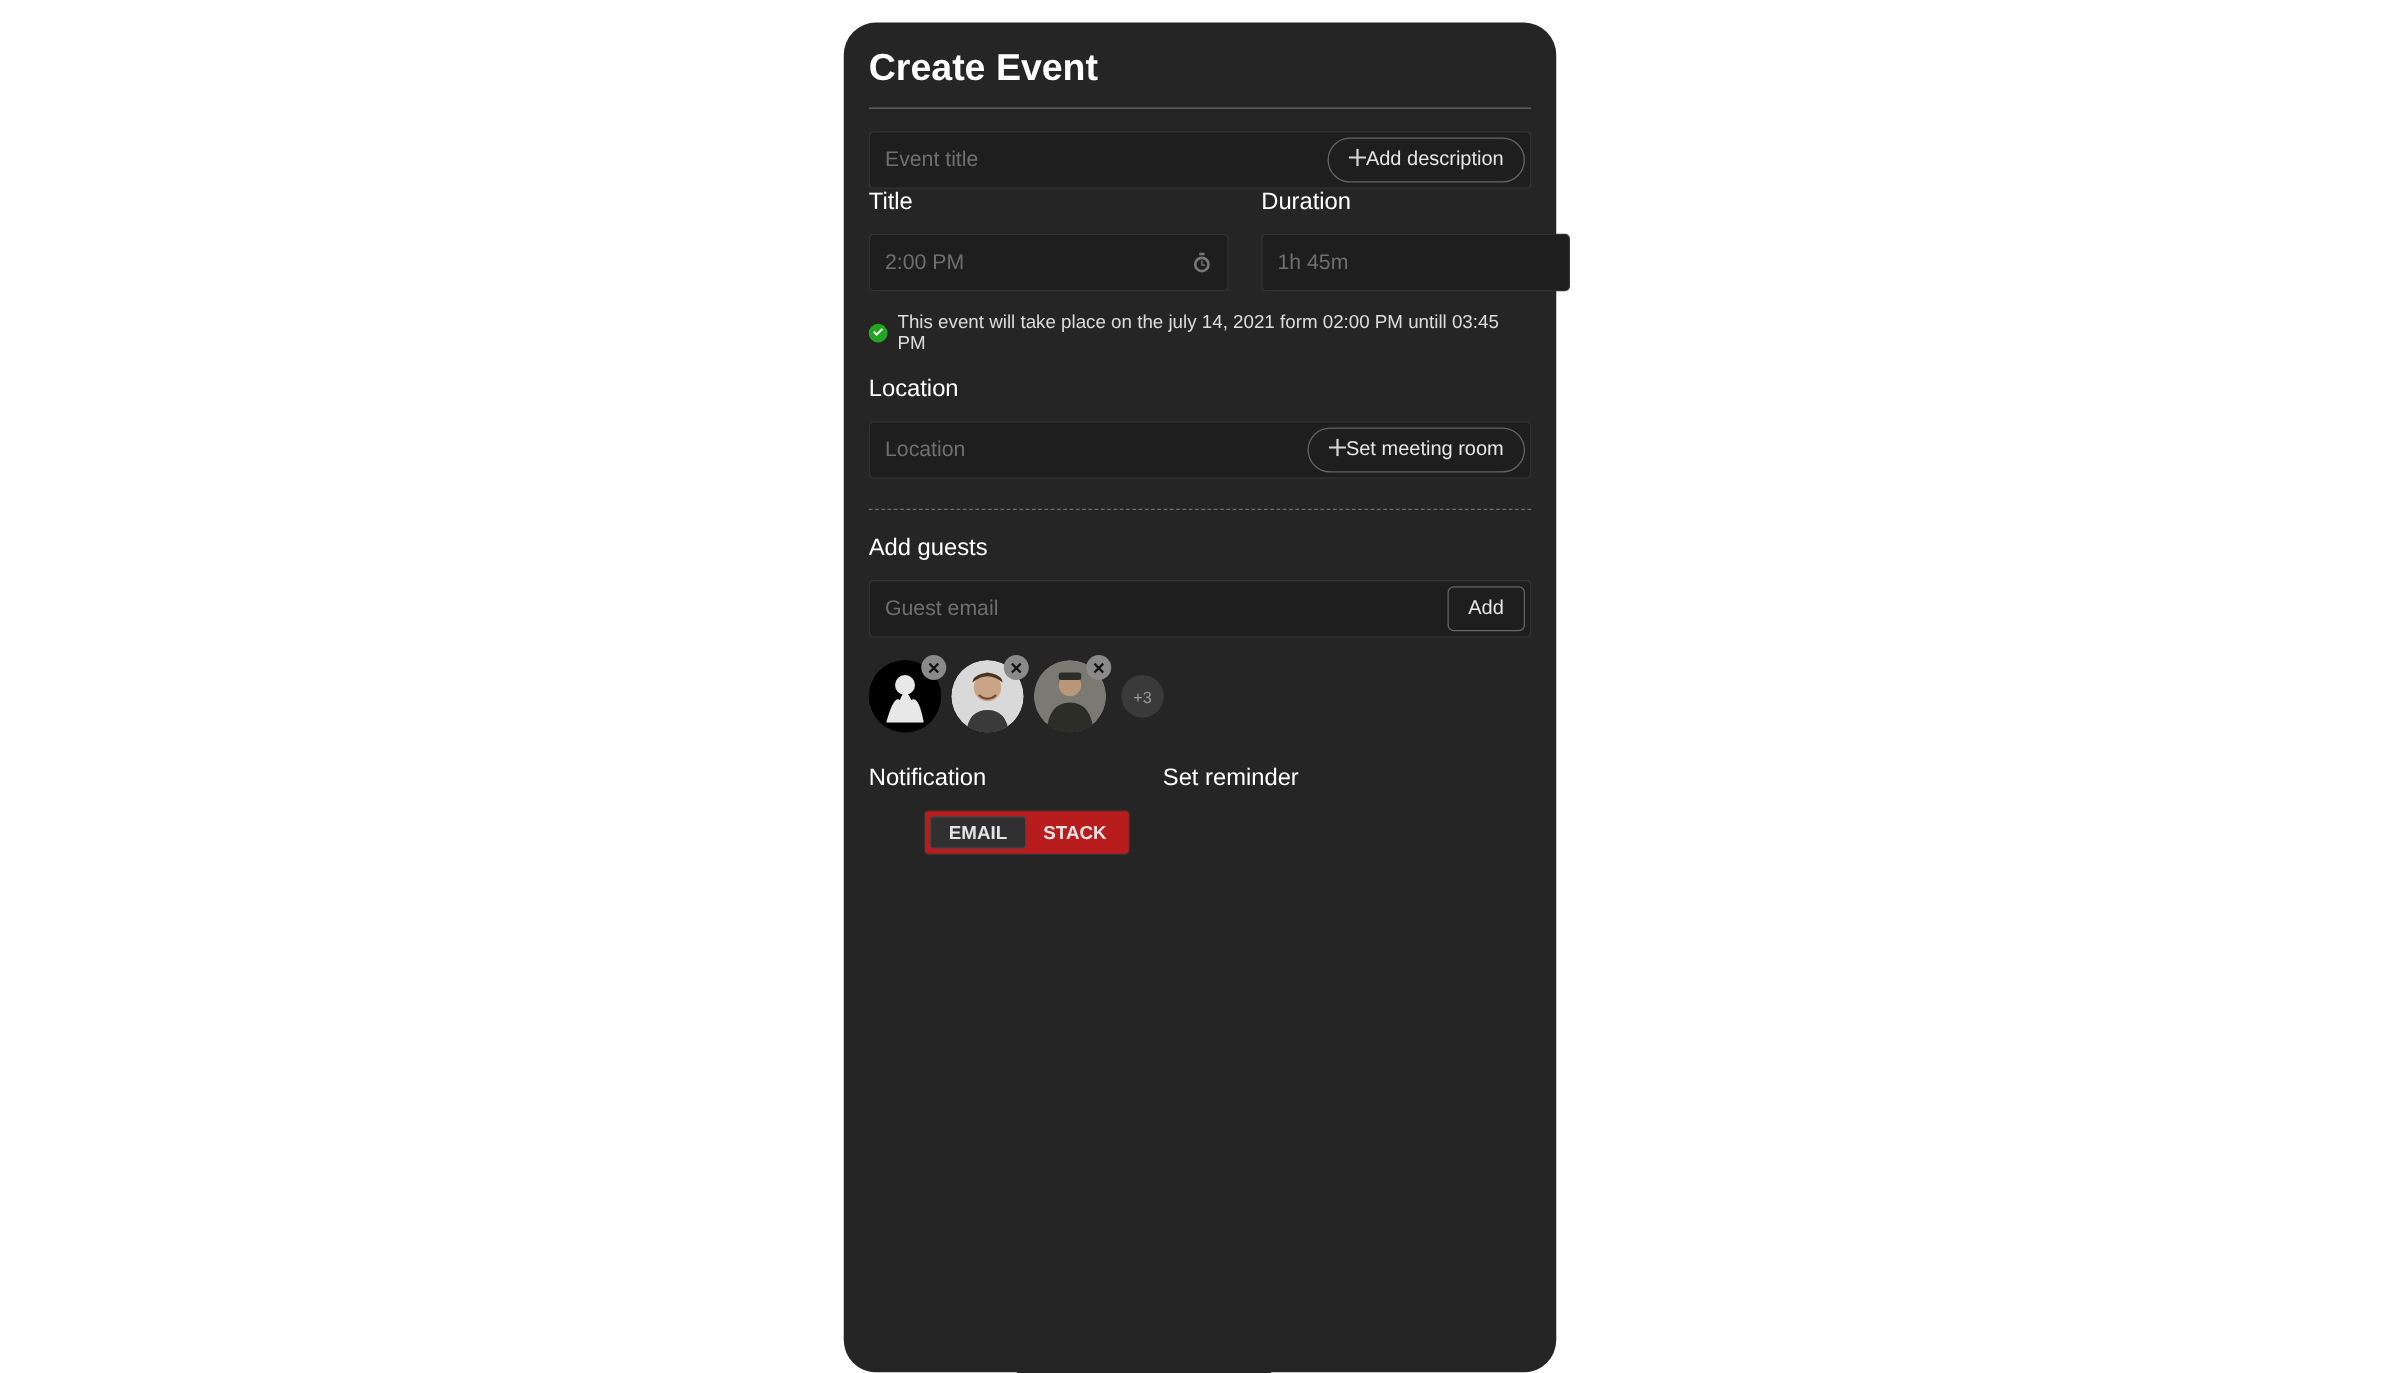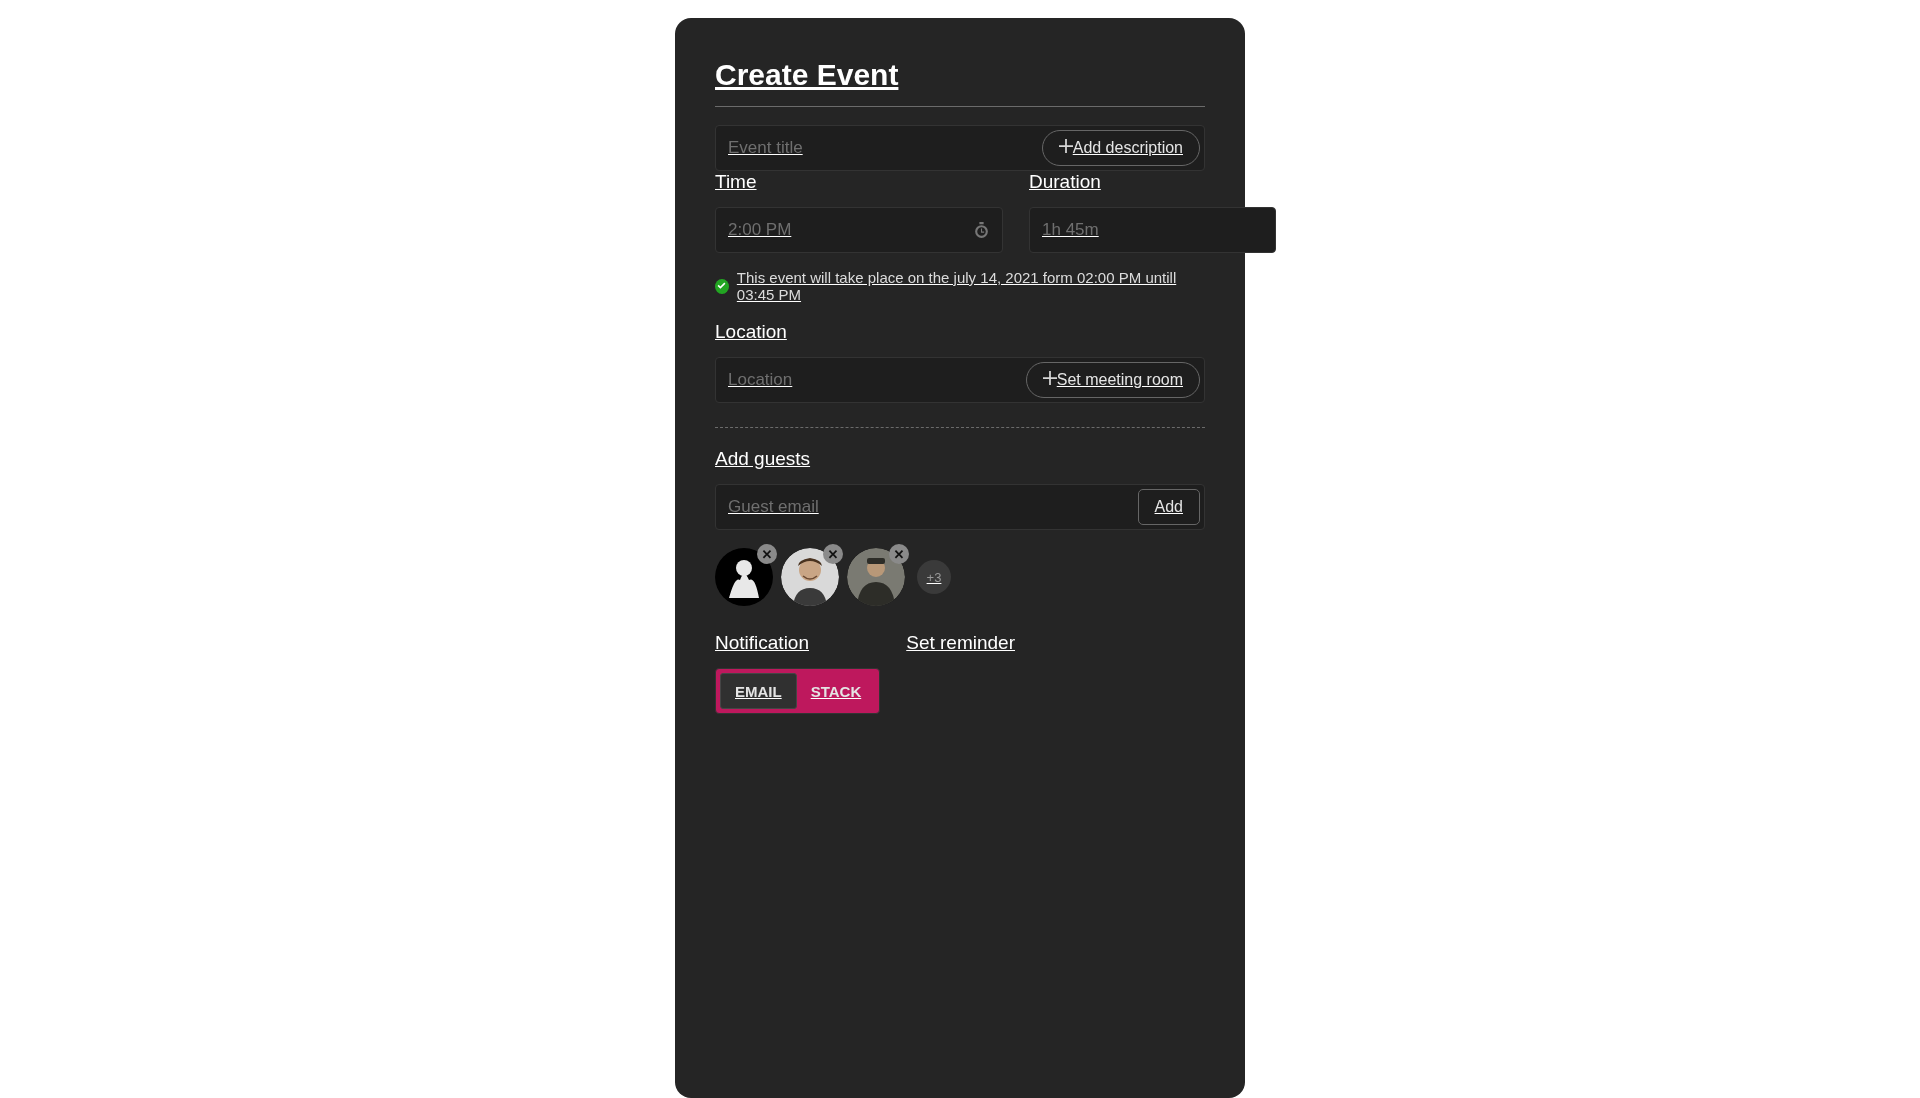--- a/index.html
+++ b/index.html
@@ -12,24 +12,23 @@
   background: #fff;
   display: flex;
   justify-content: center;
   padding-top: 18px;
   width: 1920px;
   height: 1098px;
 }
 .card {
   background: #252525;
   color: #fff;
-  border-radius: 16px;
+  border-radius: 26px;
   width: 570px;
-  padding: 40px;
-  text-decoration: underline;
+  padding: 20px;
 }
 .card-title {
   font-size: 30px;
   font-weight: 700;
   margin-bottom: 14px;
 }
 hr.solid {
   border: none;
   border-top: 1px solid #6b6b6b;
   margin-bottom: 18px;
@@ -165,26 +164,27 @@
 }
 .avatar svg.portrait {
   width: 58px;
   height: 58px;
   border-radius: 50%;
 }
 
 
 .toggle-group {
   display: flex;
-  background: #be185d;
+  background: #b91c1c;
   border: 1px solid #333;
   border-radius: 4px;
-  height: 46px;
+  height: 36px;
   padding: 4px;
   width: max-content;
+  margin-left: 44px;
 }
 .toggle-btn {
   background: transparent;
   border: none;
   color: #e4e4e4;
   font-size: 15px;
   font-weight: 600;
   padding: 0 14px;
   border-radius: 3px;
   cursor: pointer;
@@ -230,21 +230,21 @@
         <svg class="icon-plus" viewBox="0 0 16 16">
             <path d="M7 0h2v7h7v2H9v7H7V9H0V7h7z"></path>
           </svg>
       </span>
       <span>Add description</span>
     </button>
   </div>
 
   <div class="row">
     <div class="col">
-      <div class="section-label">Time</div>
+      <div class="section-label">Title</div>
       <div class="input-group">
         <input class="input-field" placeholder="2:00 PM" style="">
         <span class="input-icon">
           <svg class="icon" viewBox="0 0 16 16">
               <path d="M6 0h4v2H6V0zm2 3a6 6 0 1 0 0 12A6 6 0 0 0 8 3zm0 2a4 4 0 1 1 0 8 4 4 0 0 1 0-8zm-.5 1h1v3h2v1h-3V6z"></path>
             </svg>
         </span>
       </div>
     </div>
     <div class="col">

